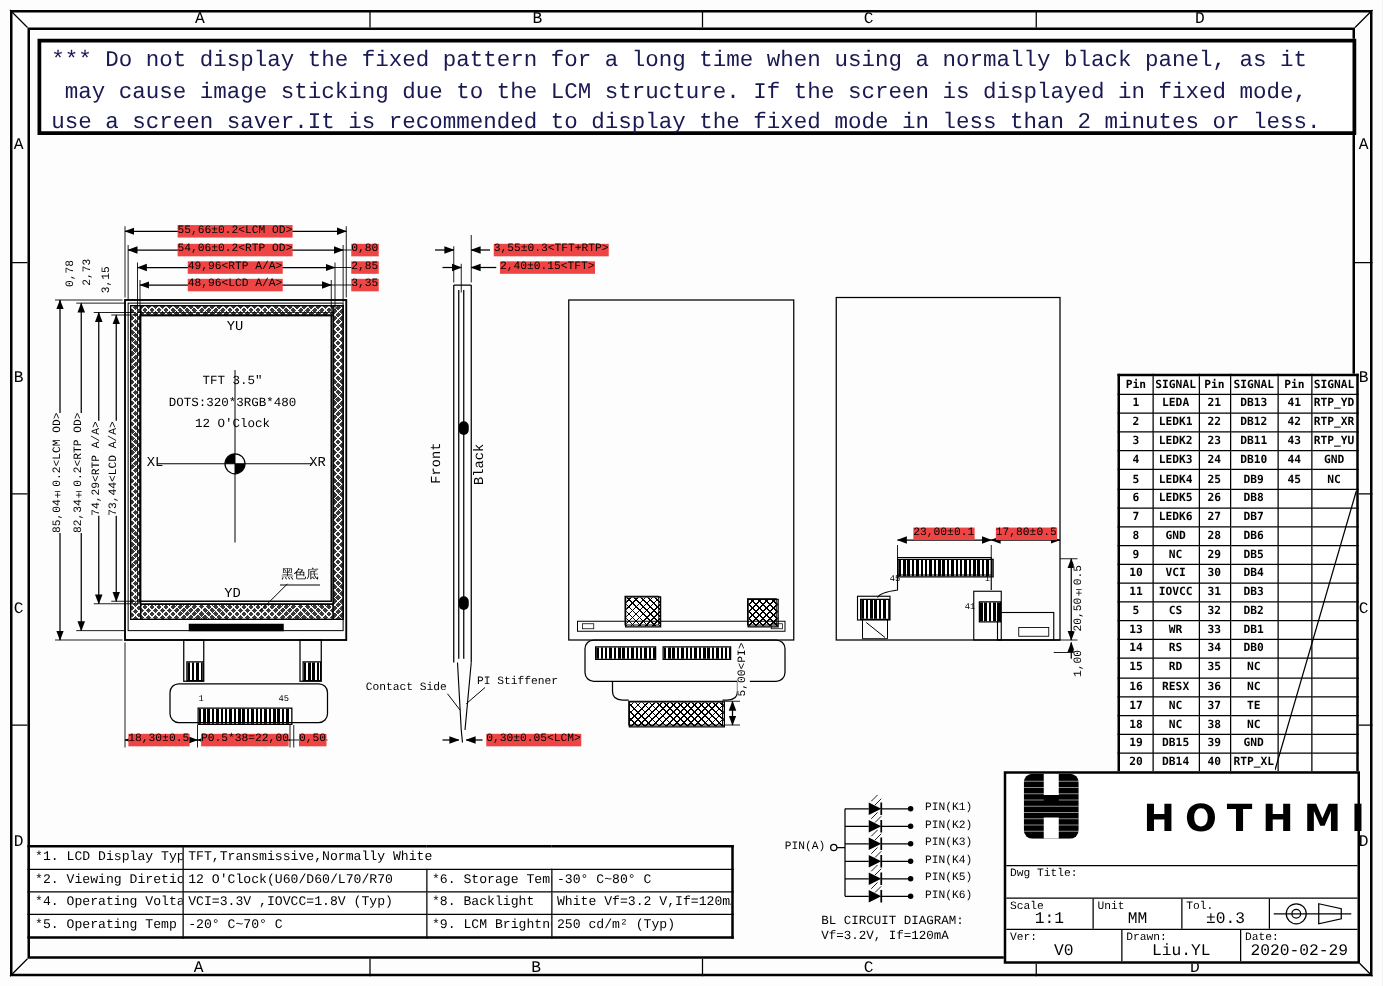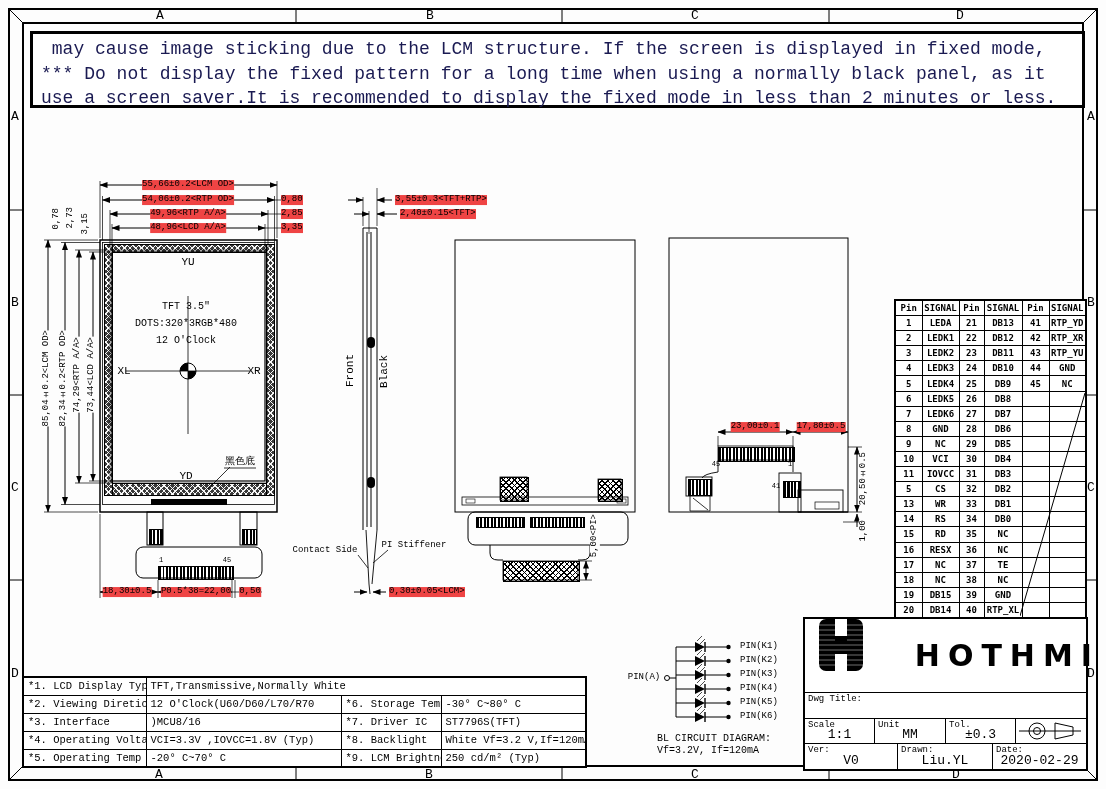--- a/index.html
+++ b/index.html
@@ -59,22 +59,22 @@
   <span class="grid-letter" style="left:15px;top:116px">A</span>
   <span class="grid-letter" style="left:15px;top:302px">B</span>
   <span class="grid-letter" style="left:15px;top:487px">C</span>
   <span class="grid-letter" style="left:15px;top:673px">D</span>
   <span class="grid-letter" style="left:1091px;top:116px">A</span>
   <span class="grid-letter" style="left:1091px;top:302px">B</span>
   <span class="grid-letter" style="left:1091px;top:487px">C</span>
   <span class="grid-letter" style="left:1091px;top:673px">D</span>
 
   <div id="warnbox">
+    <div class="warnline">*** Do not display the fixed pattern for a long time when using a normally black panel, as it</div>
     <div class="warnline"> may cause image sticking due to the LCM structure. If the screen is displayed in fixed mode,</div>
-    <div class="warnline">*** Do not display the fixed pattern for a long time when using a normally black panel, as it</div>
     <div class="warnline">use a screen saver.It is recommended to display the fixed mode in less than 2 minutes or less.</div>
   </div>
 
   <div class="hatch xh" style="left:104px;top:244px;width:169px;height:7px"></div>
   <div class="hatch xh" style="left:104px;top:483px;width:169px;height:11px"></div>
   <div class="hatch xh" style="left:104px;top:244px;width:7px;height:250px"></div>
   <div class="hatch xh" style="left:266px;top:244px;width:7px;height:250px"></div>
   <div class="blk" style="left:151px;top:499px;width:76px;height:6px"></div>
   <div class="vs" style="left:149px;top:529px;width:12px;height:14px"></div>
   <div class="vs" style="left:242px;top:529px;width:13px;height:14px"></div>
@@ -454,26 +454,20 @@
       <td>*1. LCD Display Type</td>
       <td colspan="3">TFT,Transmissive,Normally White</td>
     </tr>
     <tr>
       <td>*2. Viewing Diretion</td>
       <td>12 O'Clock(U60/D60/L70/R70</td>
       <td>*6. Storage Temp</td>
       <td>-30° C~80° C</td>
     </tr>
     <tr>
-      <td>*3. Interface</td>
-      <td>)MCU8/16</td>
-      <td>*7. Driver IC</td>
-      <td>ST7796S(TFT)</td>
-    </tr>
-    <tr>
       <td>*4. Operating Voltage</td>
       <td>VCI=3.3V ,IOVCC=1.8V (Typ)</td>
       <td>*8. Backlight</td>
       <td>White Vf=3.2 V,If=120mA(Typ)</td>
     </tr>
     <tr>
       <td>*5. Operating Temp</td>
       <td>-20° C~70° C</td>
       <td>*9. LCM Brightness</td>
       <td>250 cd/m² (Typ)</td>

